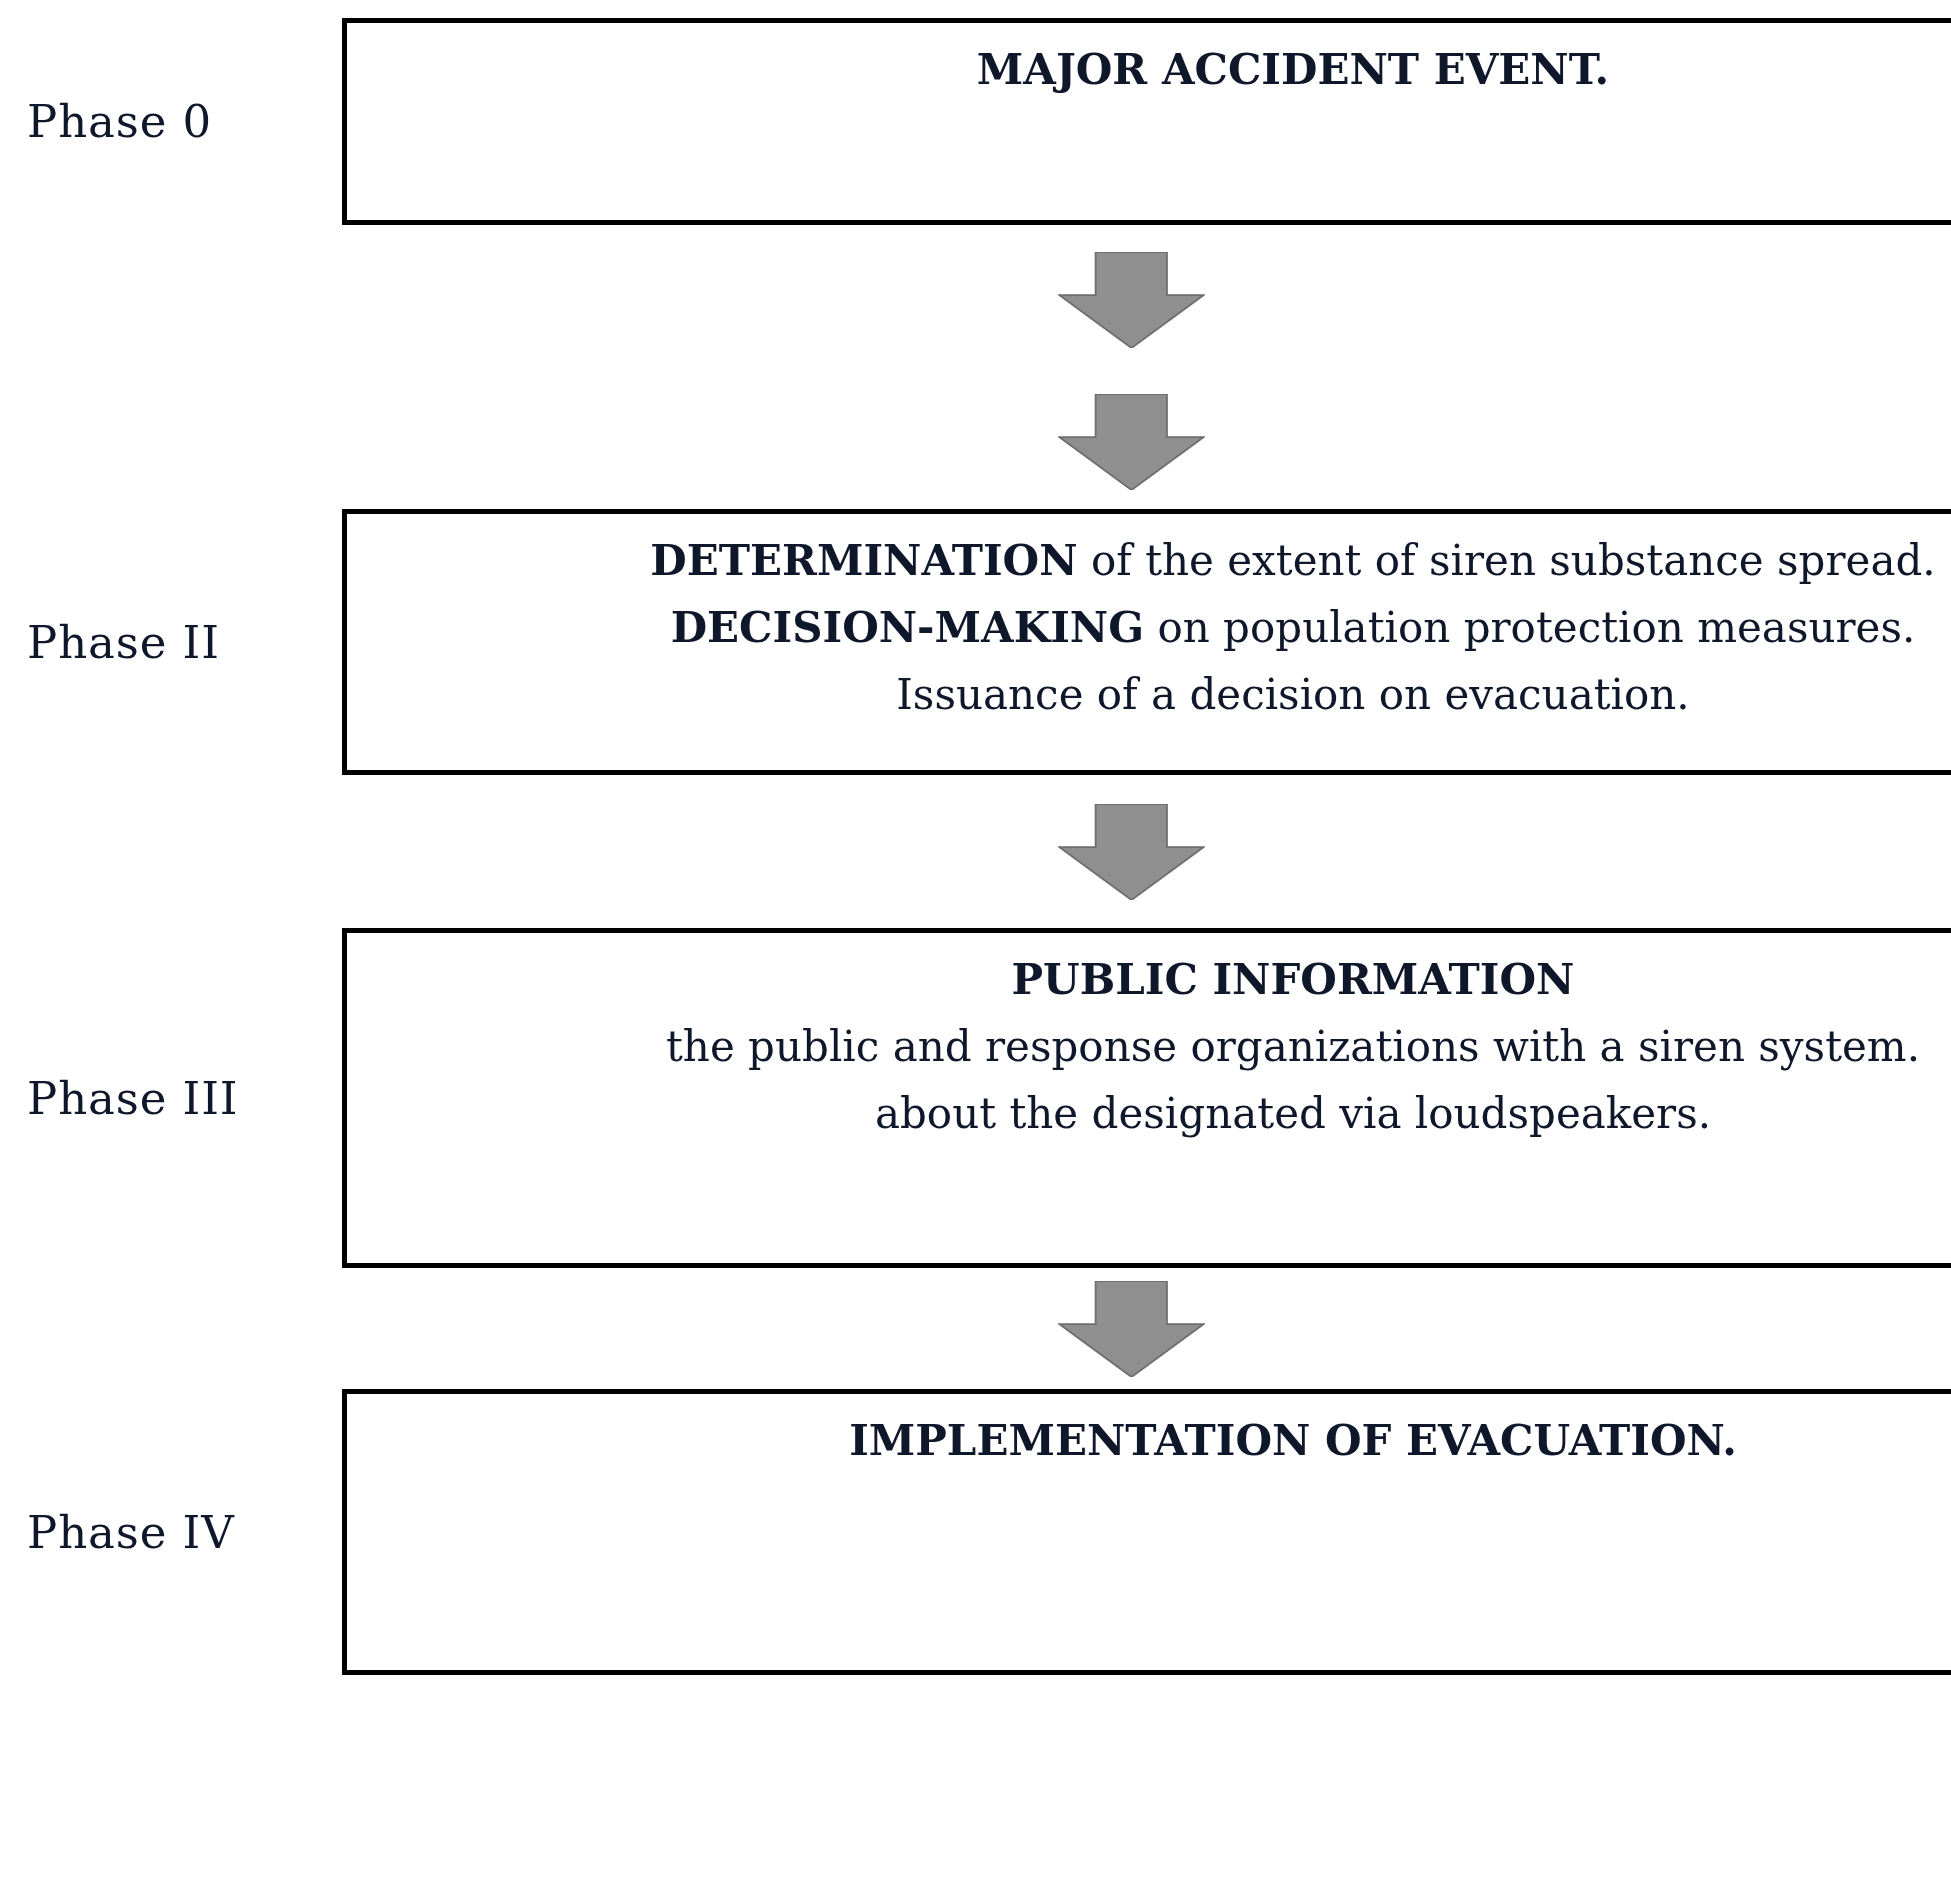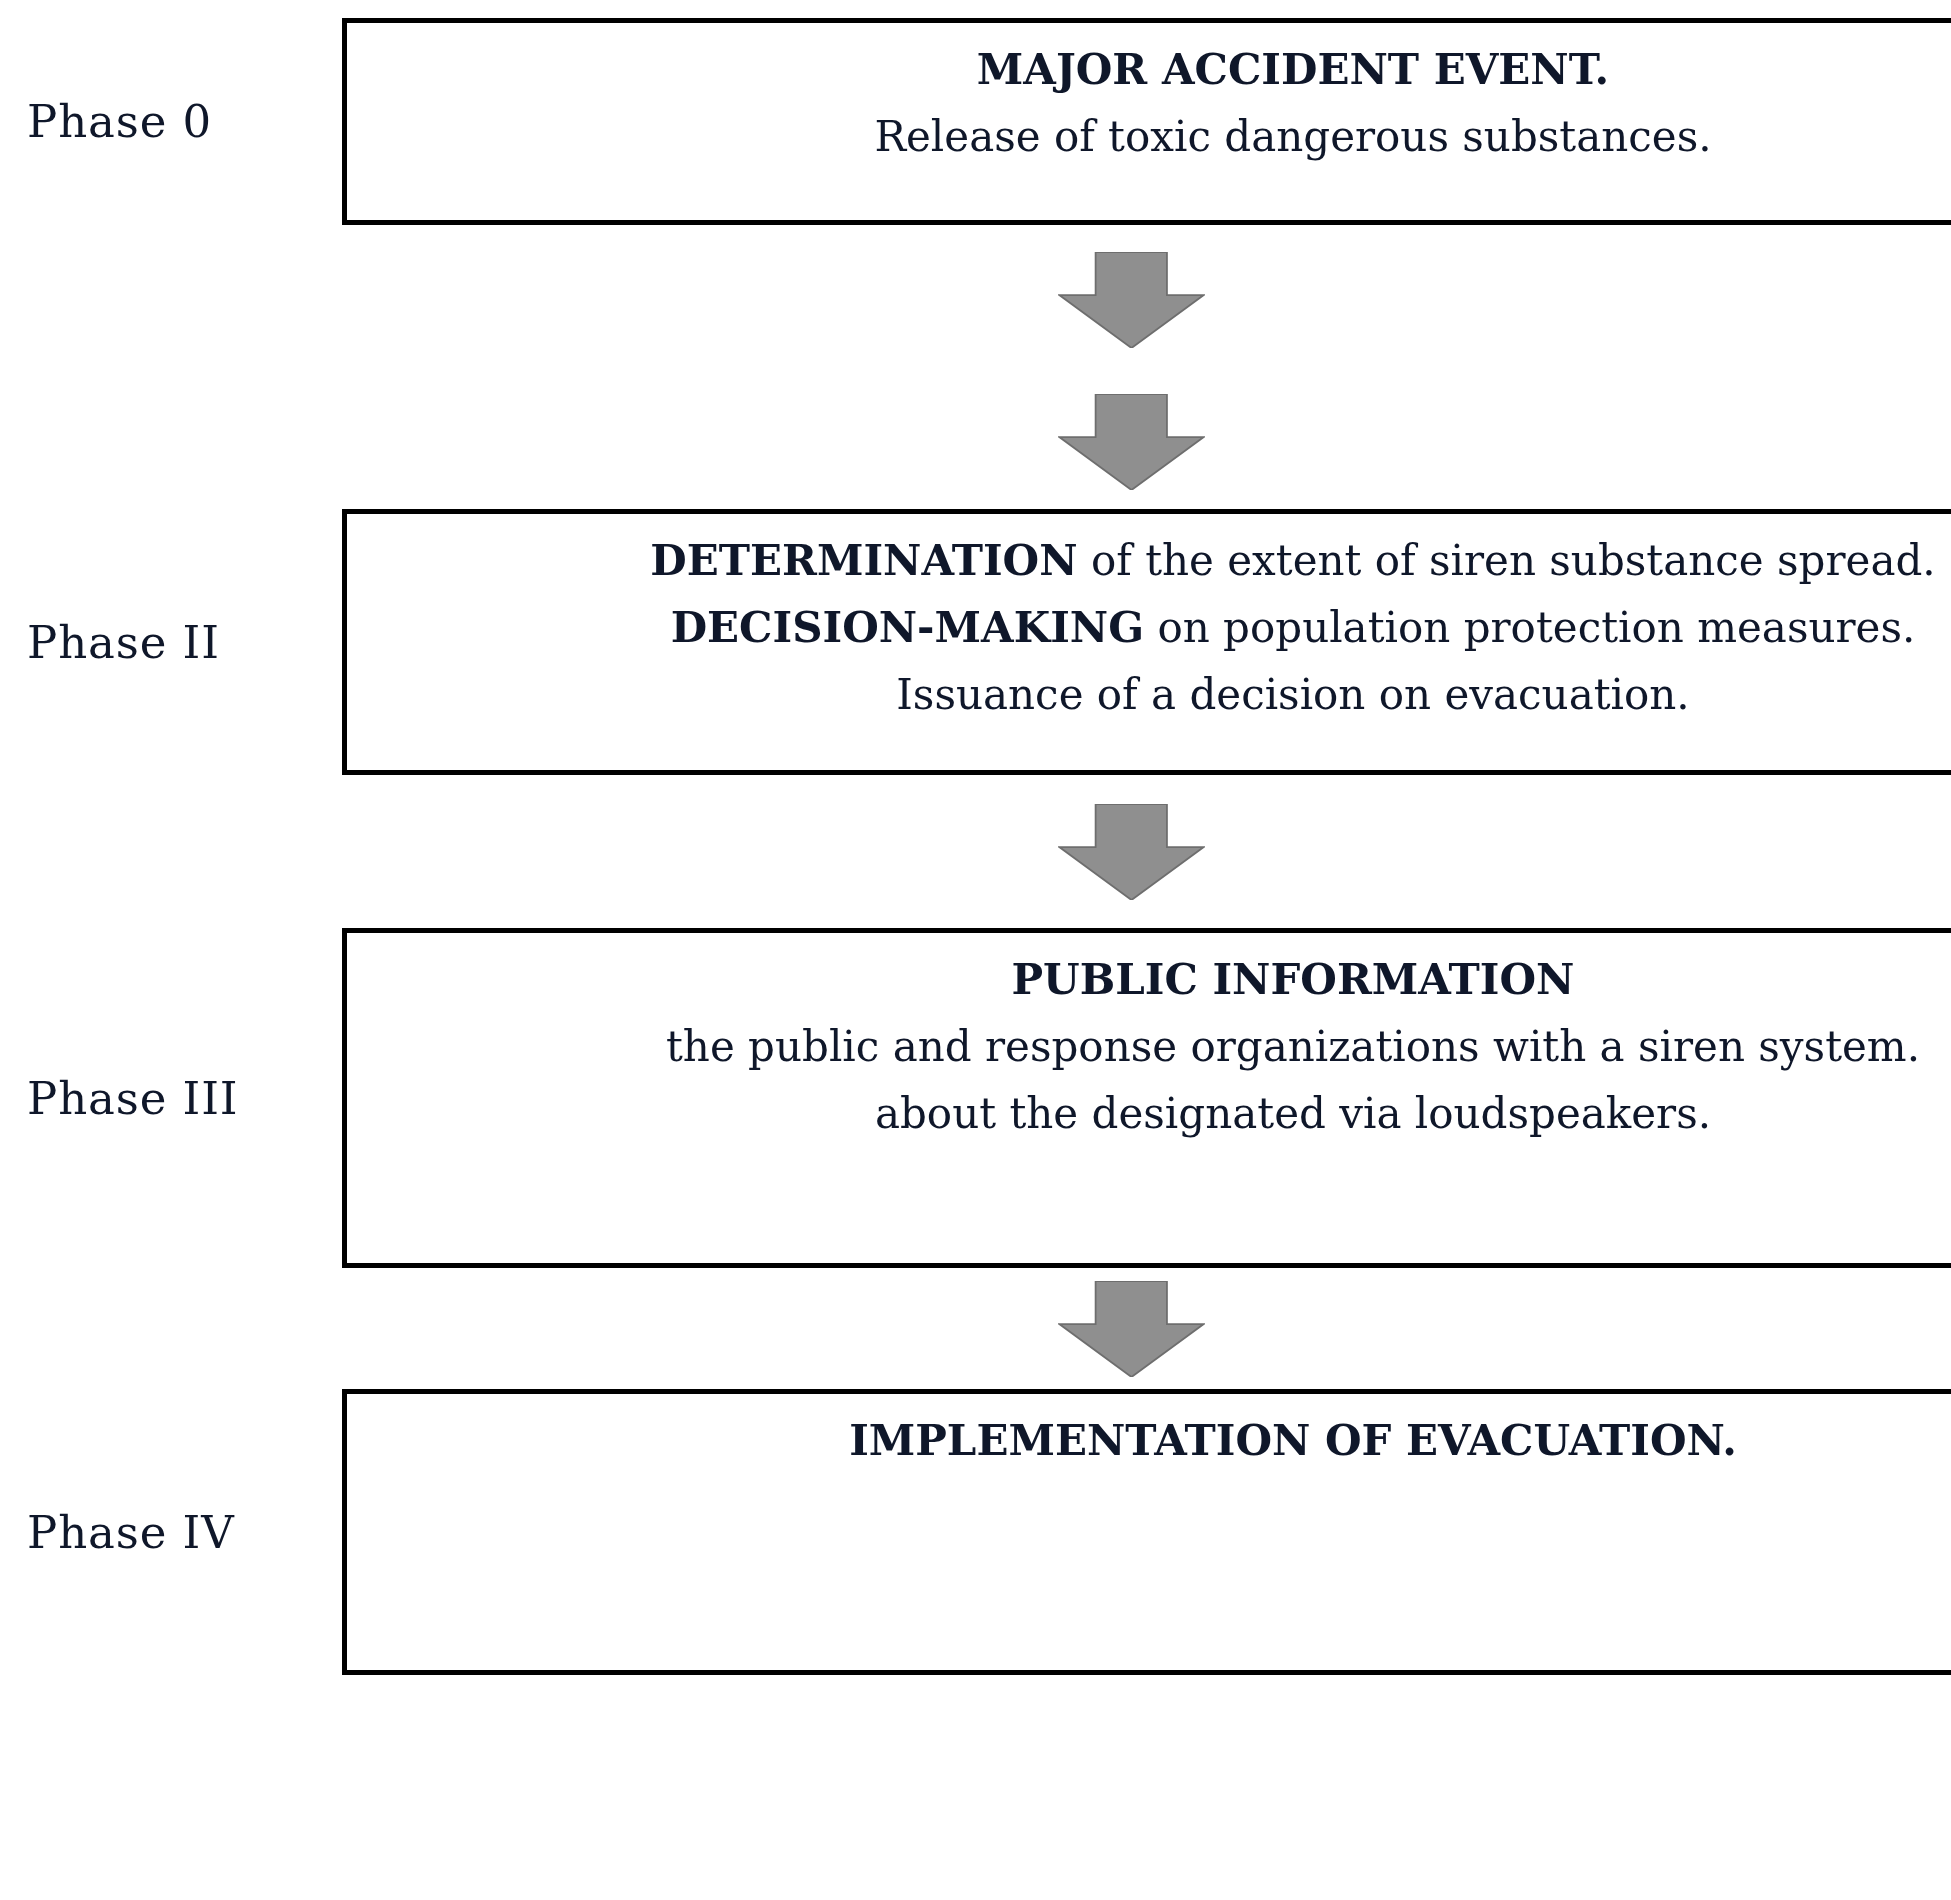--- a/index.html
+++ b/index.html
@@ -82,21 +82,20 @@
 <body>
 
 <div class="page">
   <div class="flow">
 
     <section class="phase-row h-b0">
       <div class="label-col">Phase 0</div>
       <div class="box h-b0">
         <div class="box-content">
             <div class="line"><span class="bold">MAJOR ACCIDENT EVENT.</span></div>
-            <div class="line"><span class="regular">Release of toxic dangerous substances.</span></div>
           </div>
       </div>
     </section>
 
     <div class="arrow-row h-a0">
       <svg class="arrow-svg" viewBox="0 0 163 107" xmlns="http://www.w3.org/2000/svg">
         <polygon points="41.5,0 121,0 121,48 162,48 81.5,107 1,48 41.5,48" stroke-width="2" fill="#8f8f8f" stroke="#6e6e6e"></polygon>
       </svg>
     </div>
 

